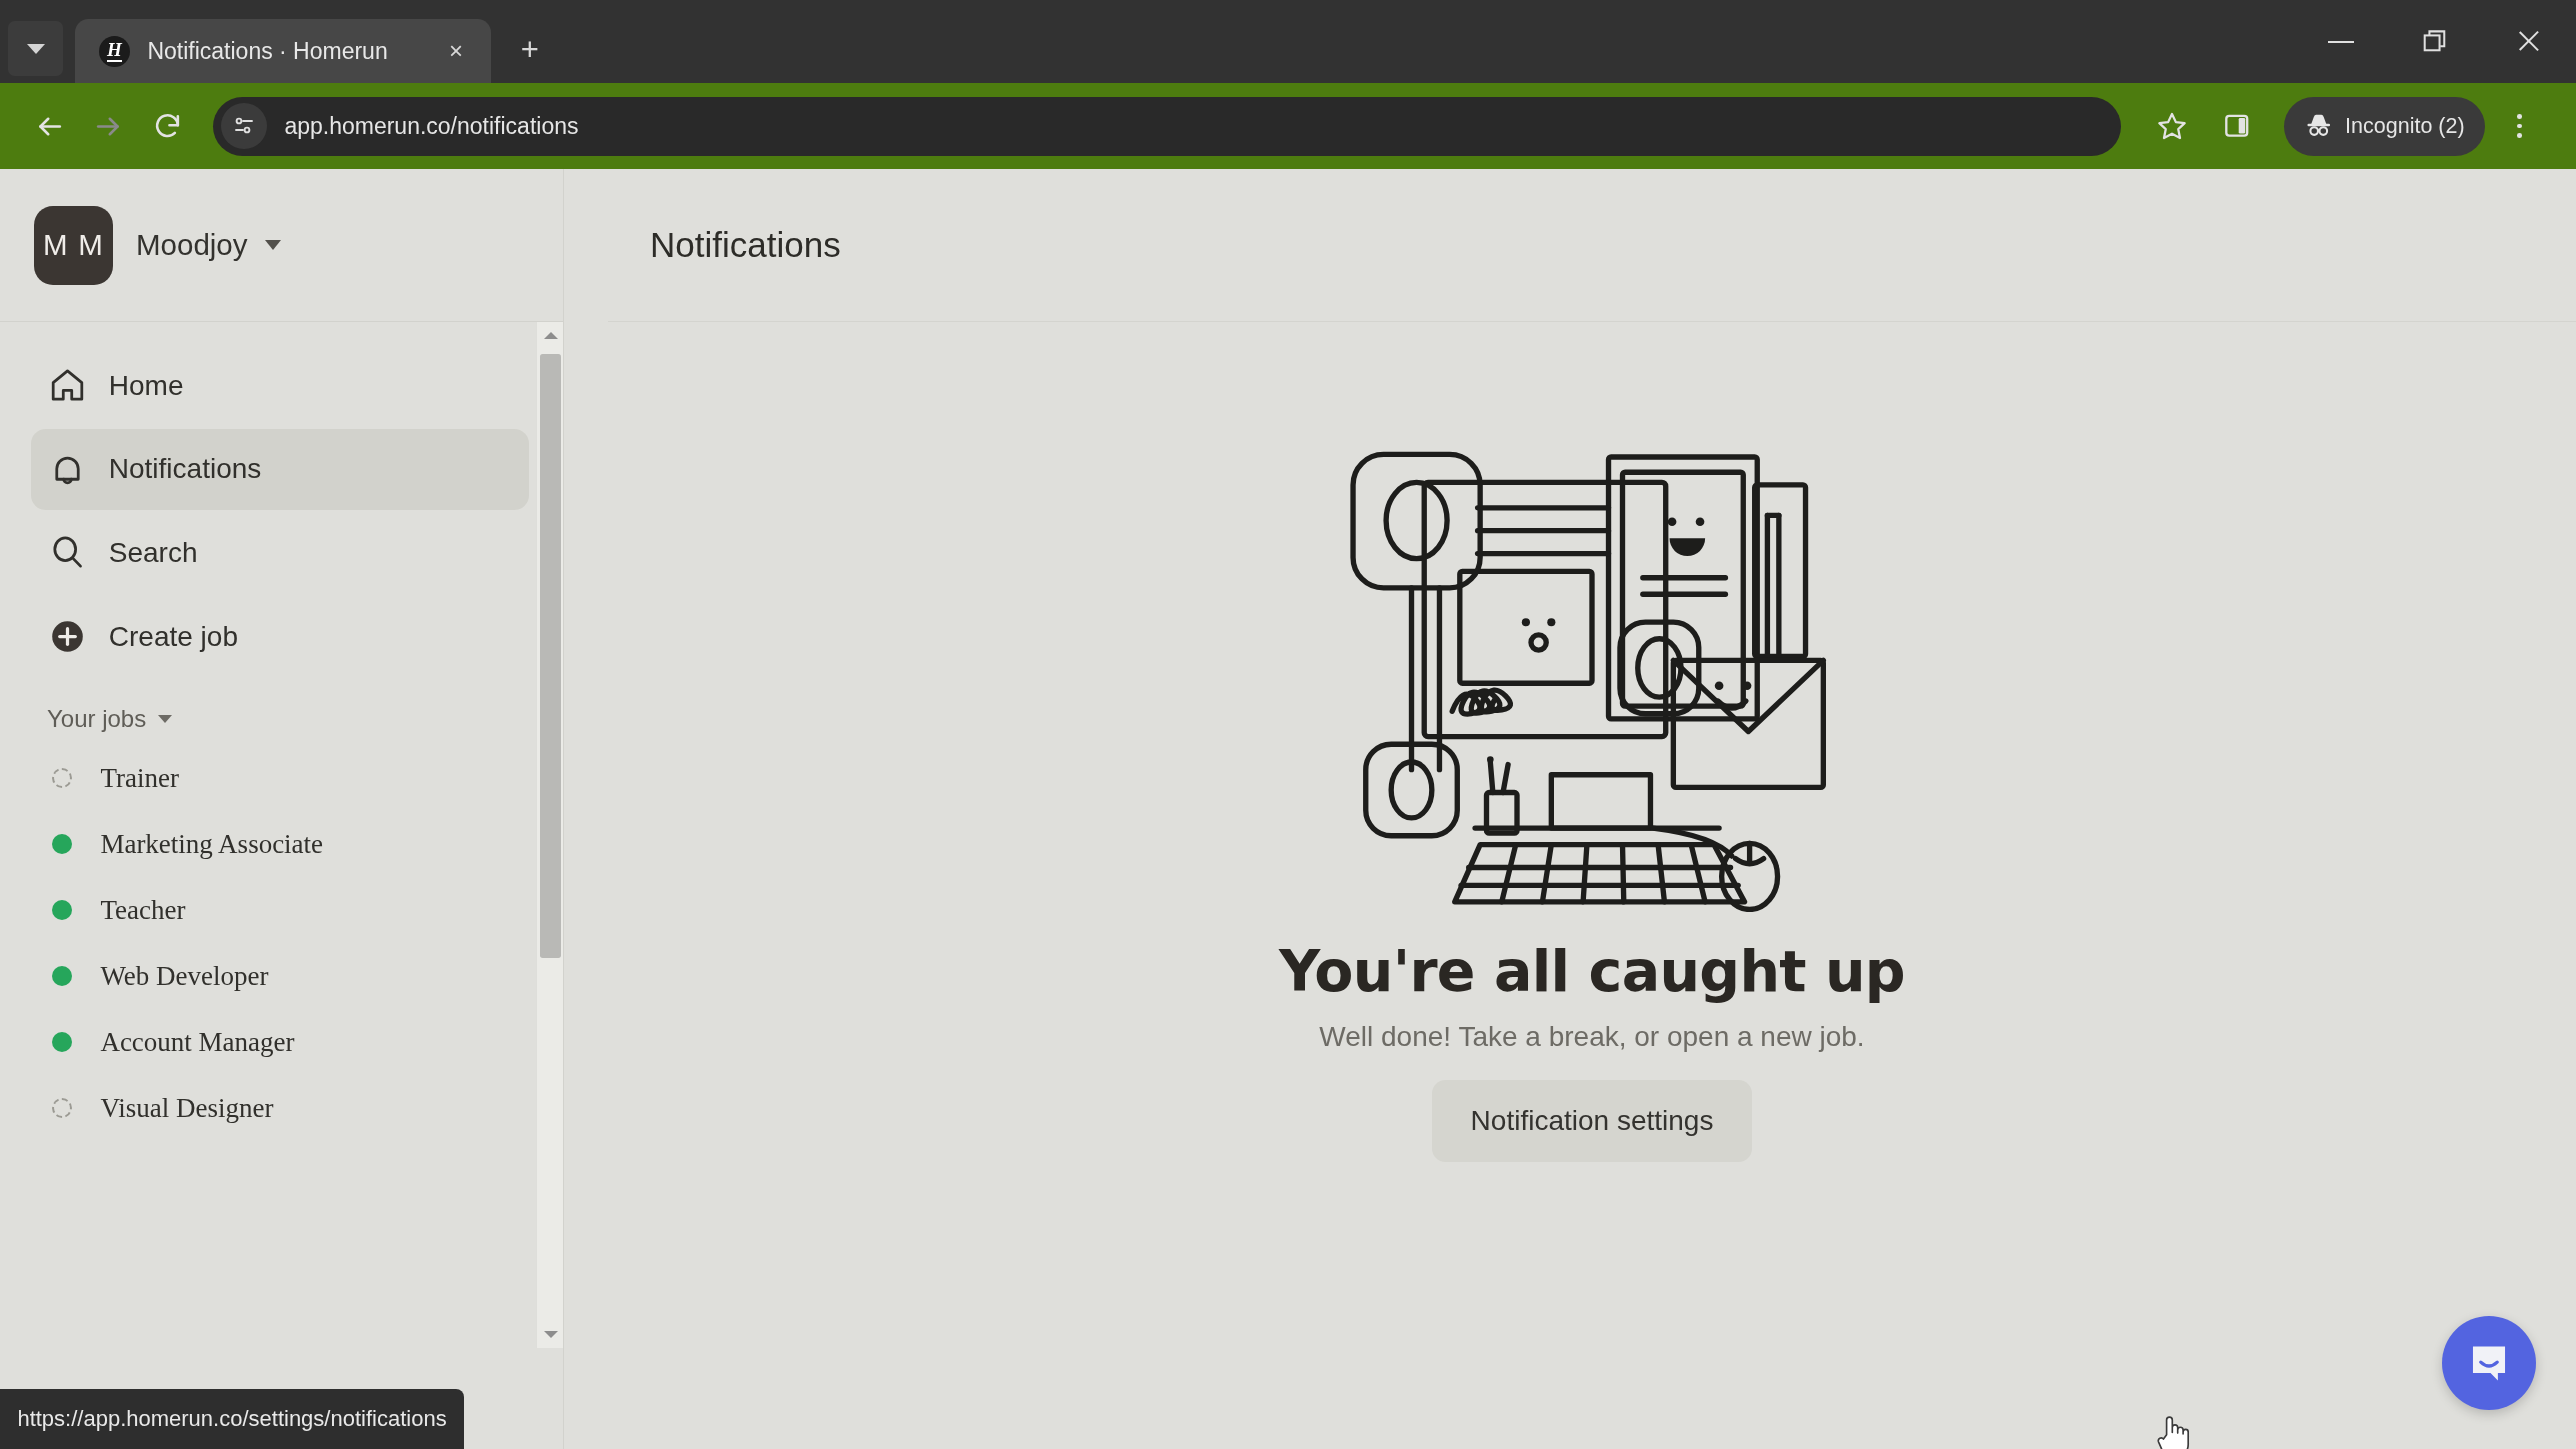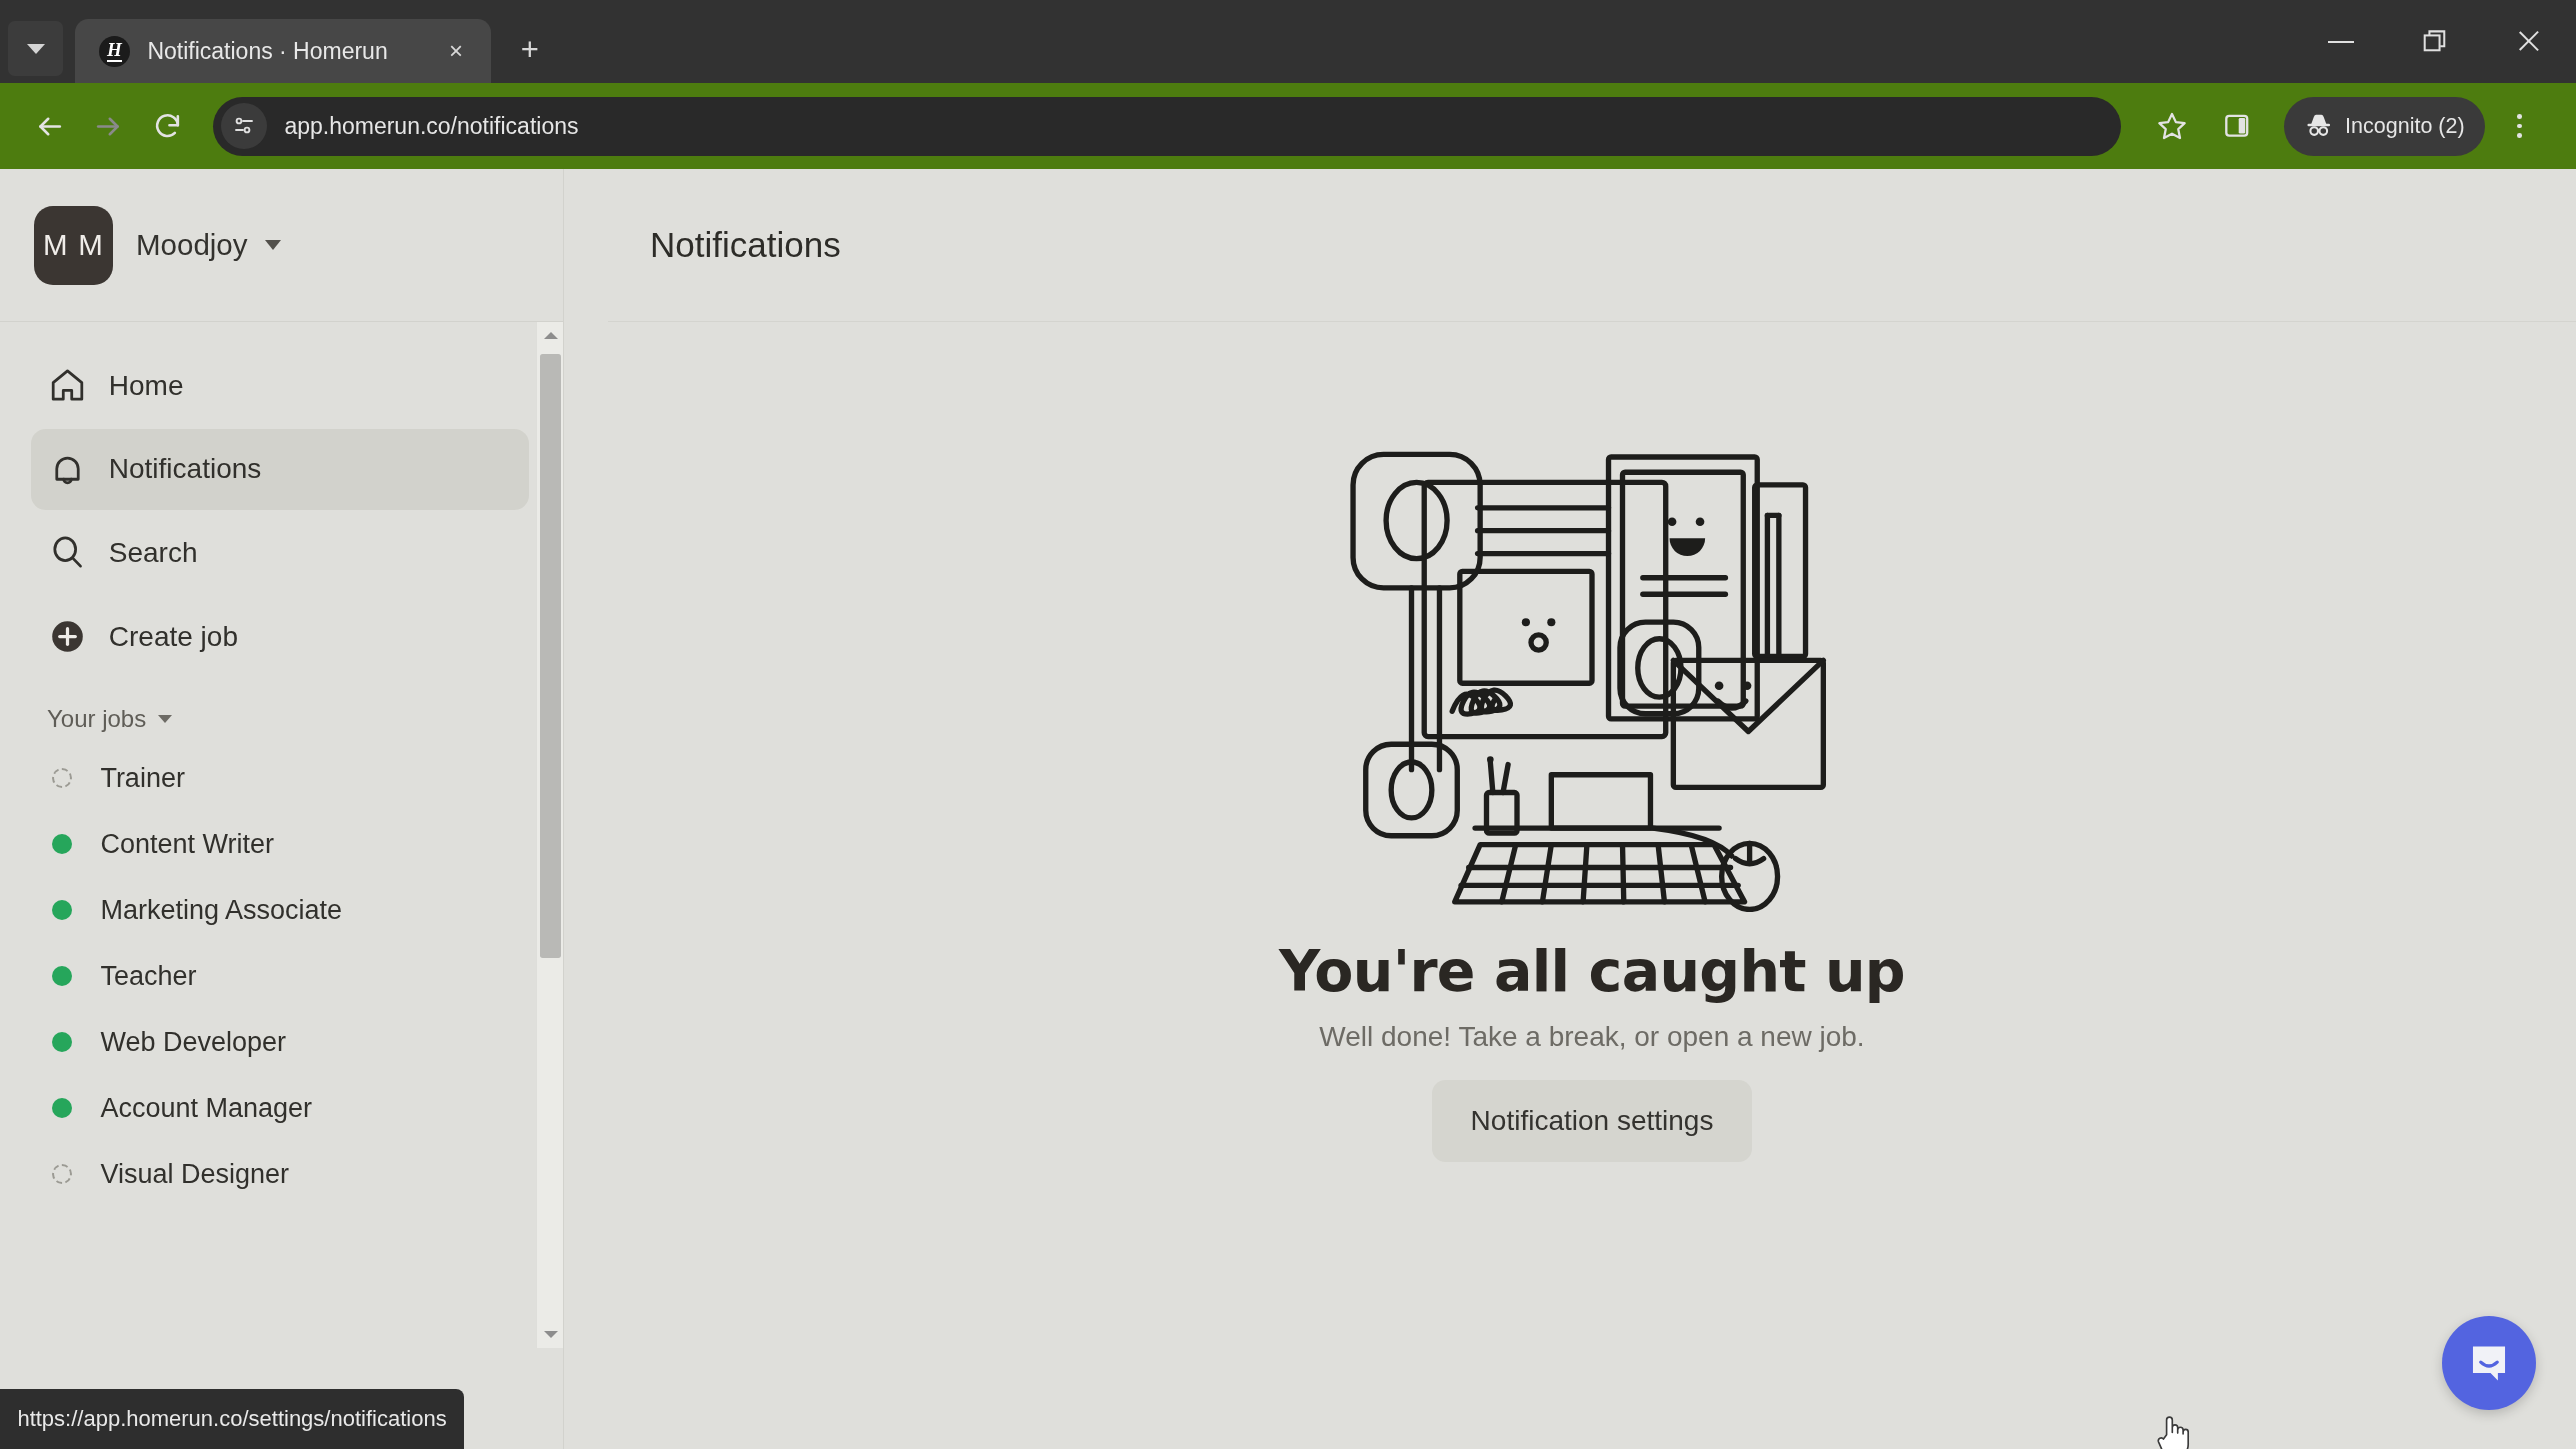--- a/index.html
+++ b/index.html
@@ -150,21 +150,21 @@
   }
   .section-head .t { font-size: 24px; color:#5f5d57; }
 
   .joblist { padding: 0 34px 0 31px; }
   .jobitem { height: 66px; display:flex; align-items:center; padding-left: 17.4px; border-radius: 12px; }
   .dot { width: 28px; flex:0 0 auto; display:flex; align-items:center; justify-content:center; }
   .dot .live { width: 20px; height: 20px; border-radius:50%; background:#26a65b; display:block; }
   .dot .draft {
     width: 20px; height: 20px; border-radius:50%; border: 2px dashed #9b9a93; display:block;
   }
-  .jobitem .label { font-size: 27px; color:#31302c; margin-left: 24px; white-space:nowrap; }
+  .jobitem .label { font-size: 27px; color:#31302c; margin-left: 24px; white-space:nowrap;font-family:Liberation Serif, serif; }
 
   
   .sbar {
     position: absolute; right: 0; top: 0; width: 27px; height: 100%;
     background: #ebebe7; border-left: 0.7px solid #dedeDa;
   }
   .sbar-arrow {
     position:absolute; left:0; width: 27px; height: 27px; display:flex;
     align-items:center; justify-content:center;
   }
@@ -399,26 +399,20 @@
           <div class="jobitem">
             <span class="dot">
                 <i class="draft"></i>
               </span>
             <span class="label">Trainer</span>
           </div>
           <div class="jobitem">
             <span class="dot">
                 <i class="live"></i>
               </span>
-            <span class="label">Content Writer</span>
-          </div>
-          <div class="jobitem">
-            <span class="dot">
-                <i class="live"></i>
-              </span>
             <span class="label">Marketing Associate</span>
           </div>
           <div class="jobitem">
             <span class="dot">
                 <i class="live"></i>
               </span>
             <span class="label">Teacher</span>
           </div>
           <div class="jobitem">
             <span class="dot">

